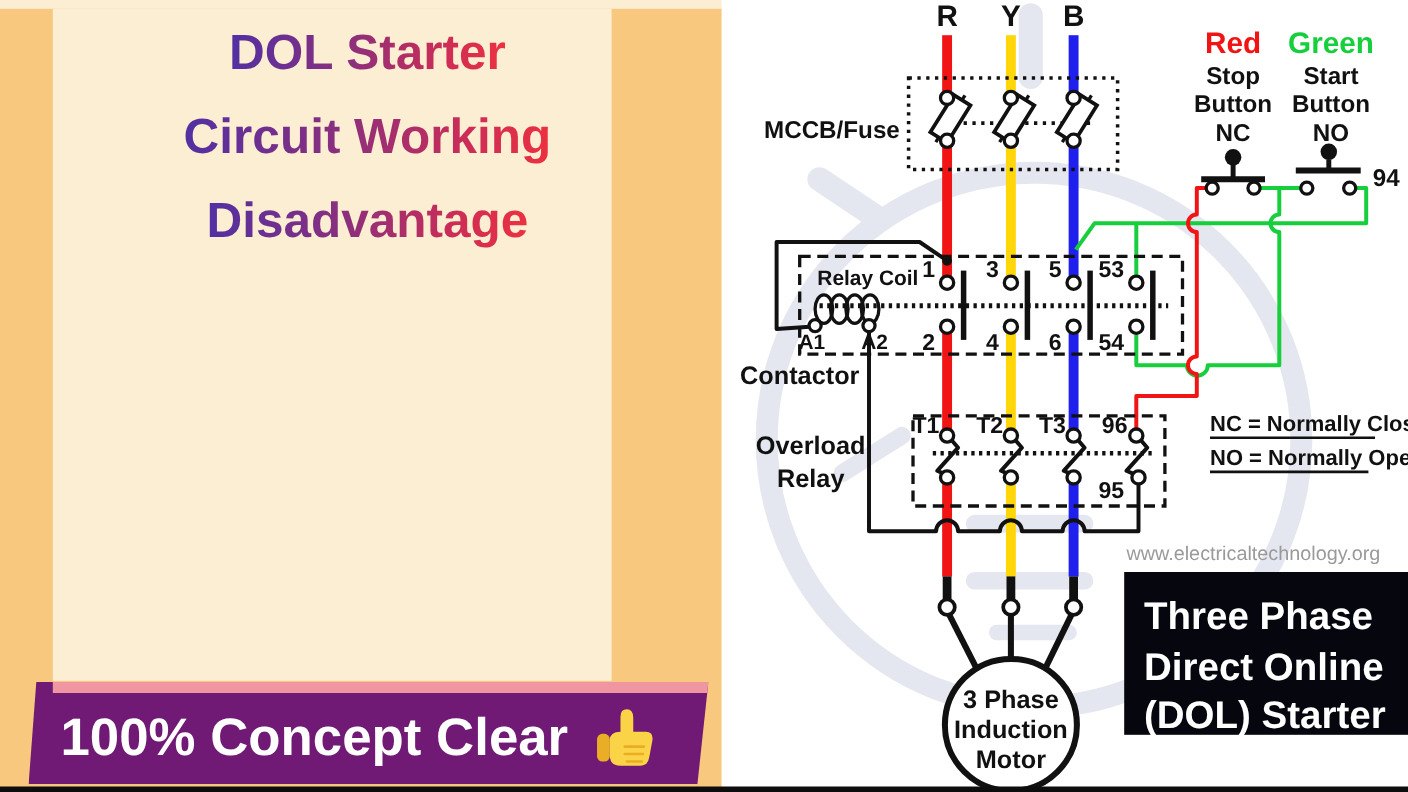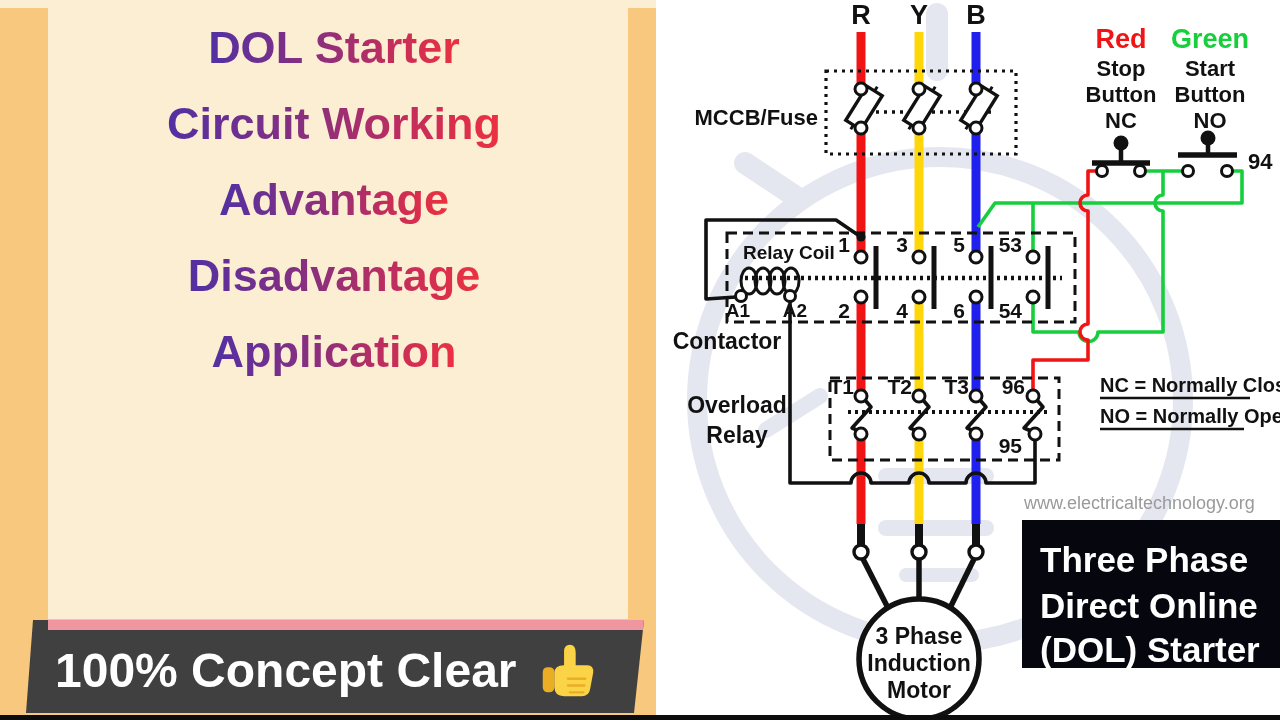--- a/index.html
+++ b/index.html
@@ -1,47 +1,45 @@
 <!DOCTYPE html>
 <html><head>
 <meta charset="utf-8">
 <style>
   html,body{margin:0;padding:0;width:1280px;height:720px;overflow:hidden;background:#ffffff;
     font-family:"Liberation Sans",sans-serif;}
   .stage{position:absolute;left:0;top:0;width:1280px;height:720px;}
   
   .left-panel{position:absolute;left:0;top:0;width:658px;height:720px;background:#F8C87E;}
   .top-cream{position:absolute;left:0;top:0;width:658px;height:8px;background:#FBEED2;}
-  .cream-card{position:absolute;left:48px;top:8px;width:580px;height:611px;background:#FBEED2;}
+  .cream-card{position:absolute;left:48px;top:8px;width:508px;height:611px;background:#FBEED2;}
   .title-lines{position:absolute;left:0;top:2px;width:572px;display:flex;flex-direction:column;align-items:center;}
   .gline{height:76px;line-height:76px;font-size:45px;font-weight:bold;white-space:nowrap;
     background:linear-gradient(90deg,#5230A3 0%,#8E2F7B 45%,#CD2D56 78%,#EC3140 100%);
     -webkit-background-clip:text;background-clip:text;color:transparent;}
   .banner{position:absolute;left:0;top:620px;width:658px;height:93px;
-    clip-path:polygon(33px 0,644px 0,634px 93px,26px 93px);background:#404040;}
+    clip-path:polygon(33px 0,644px 0,634px 93px,26px 93px);background:#701a75;}
   .banner-hl{position:absolute;left:48px;top:0;width:600px;height:10px;background:#EF96A0;}
   .banner-row{position:absolute;left:55px;top:8px;height:85px;display:flex;align-items:center;gap:18px;}
   .banner-text{color:#ffffff;font-size:48px;font-weight:bold;white-space:nowrap;}
   .bottom-strip{position:absolute;left:0;top:715px;width:1280px;height:5px;background:#0d0d0d;}
   svg text{font-family:"Liberation Sans",sans-serif;}
 </style>
 </head>
 <body>
 
 <div class="stage">
 
   <div class="left-panel">
     <div class="top-cream"></div>
     <div class="cream-card">
       <div class="title-lines">
         <div class="gline">DOL Starter</div>
         <div class="gline">Circuit Working</div>
-        <div class="gline">Advantage</div>
         <div class="gline">Disadvantage</div>
-        <div class="gline">Application</div>
       </div>
     </div>
 
     <div class="banner">
       <div class="banner-hl"></div>
       <div class="banner-row">
         <span class="banner-text">100% Concept Clear</span>
         <svg width="62" height="62" viewBox="0 0 64 64">
           <g>
             <rect x="8" y="28" width="12" height="26" rx="5" fill="#E9AD26"></rect>

